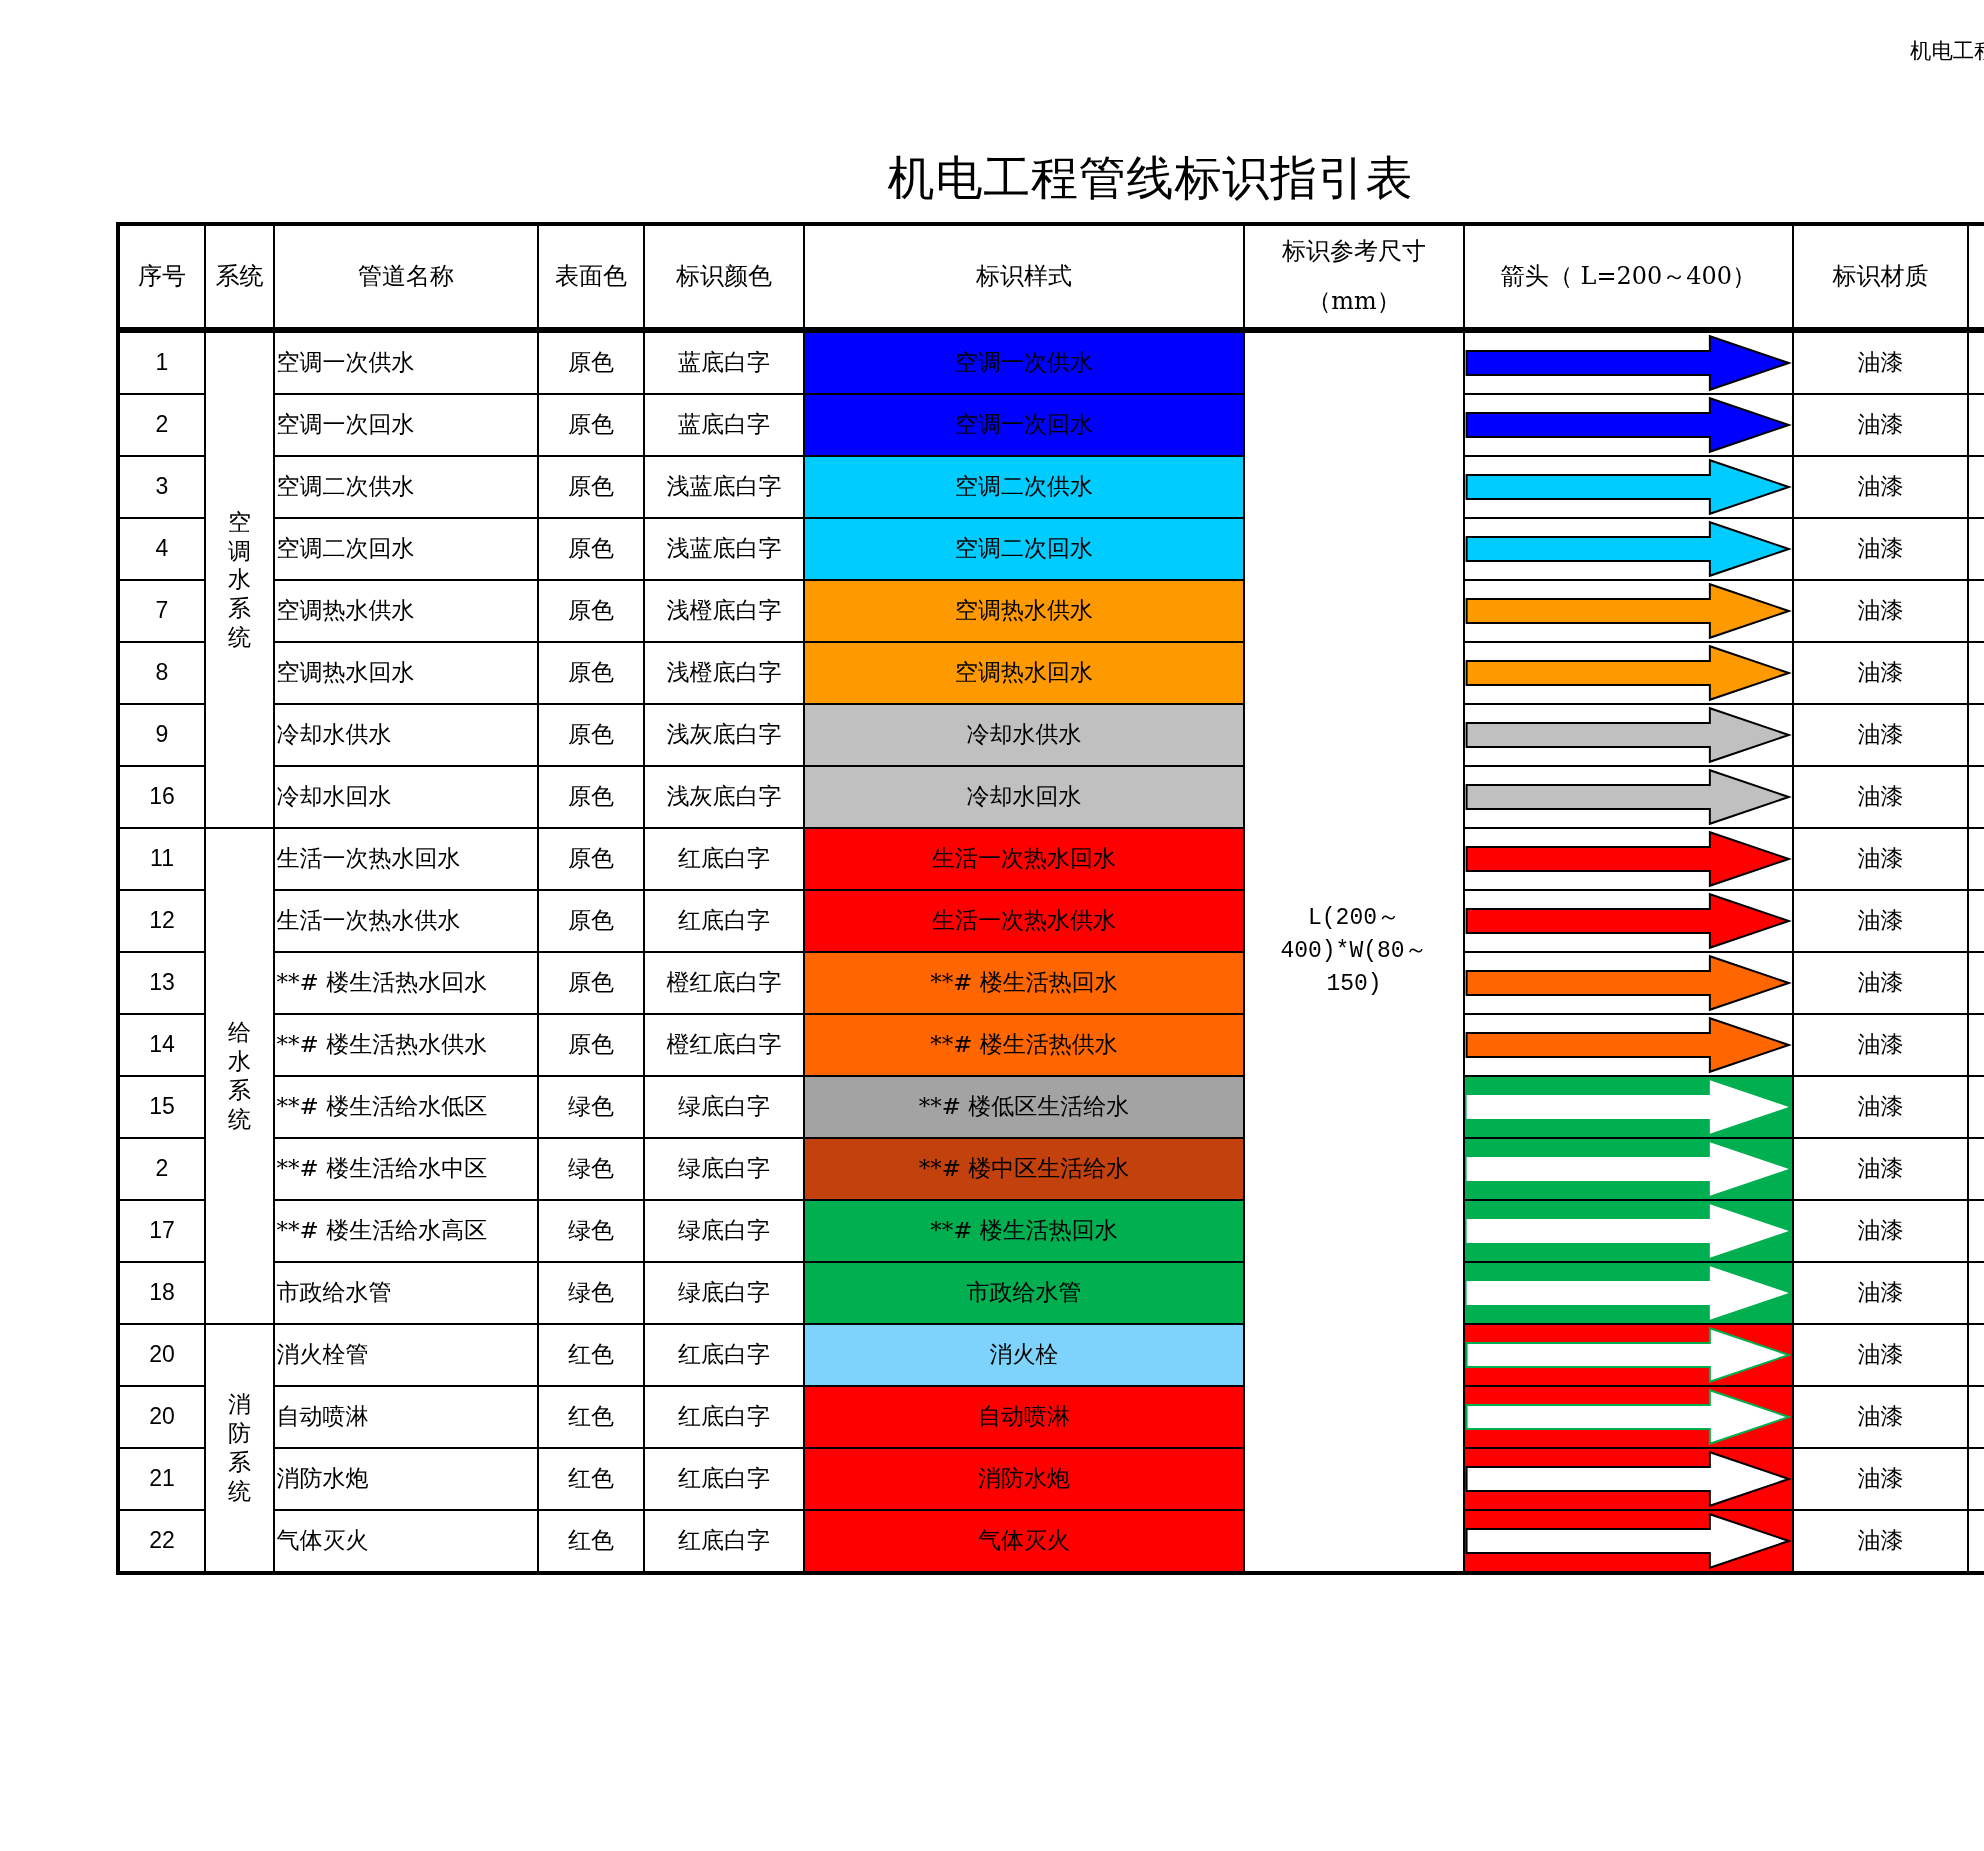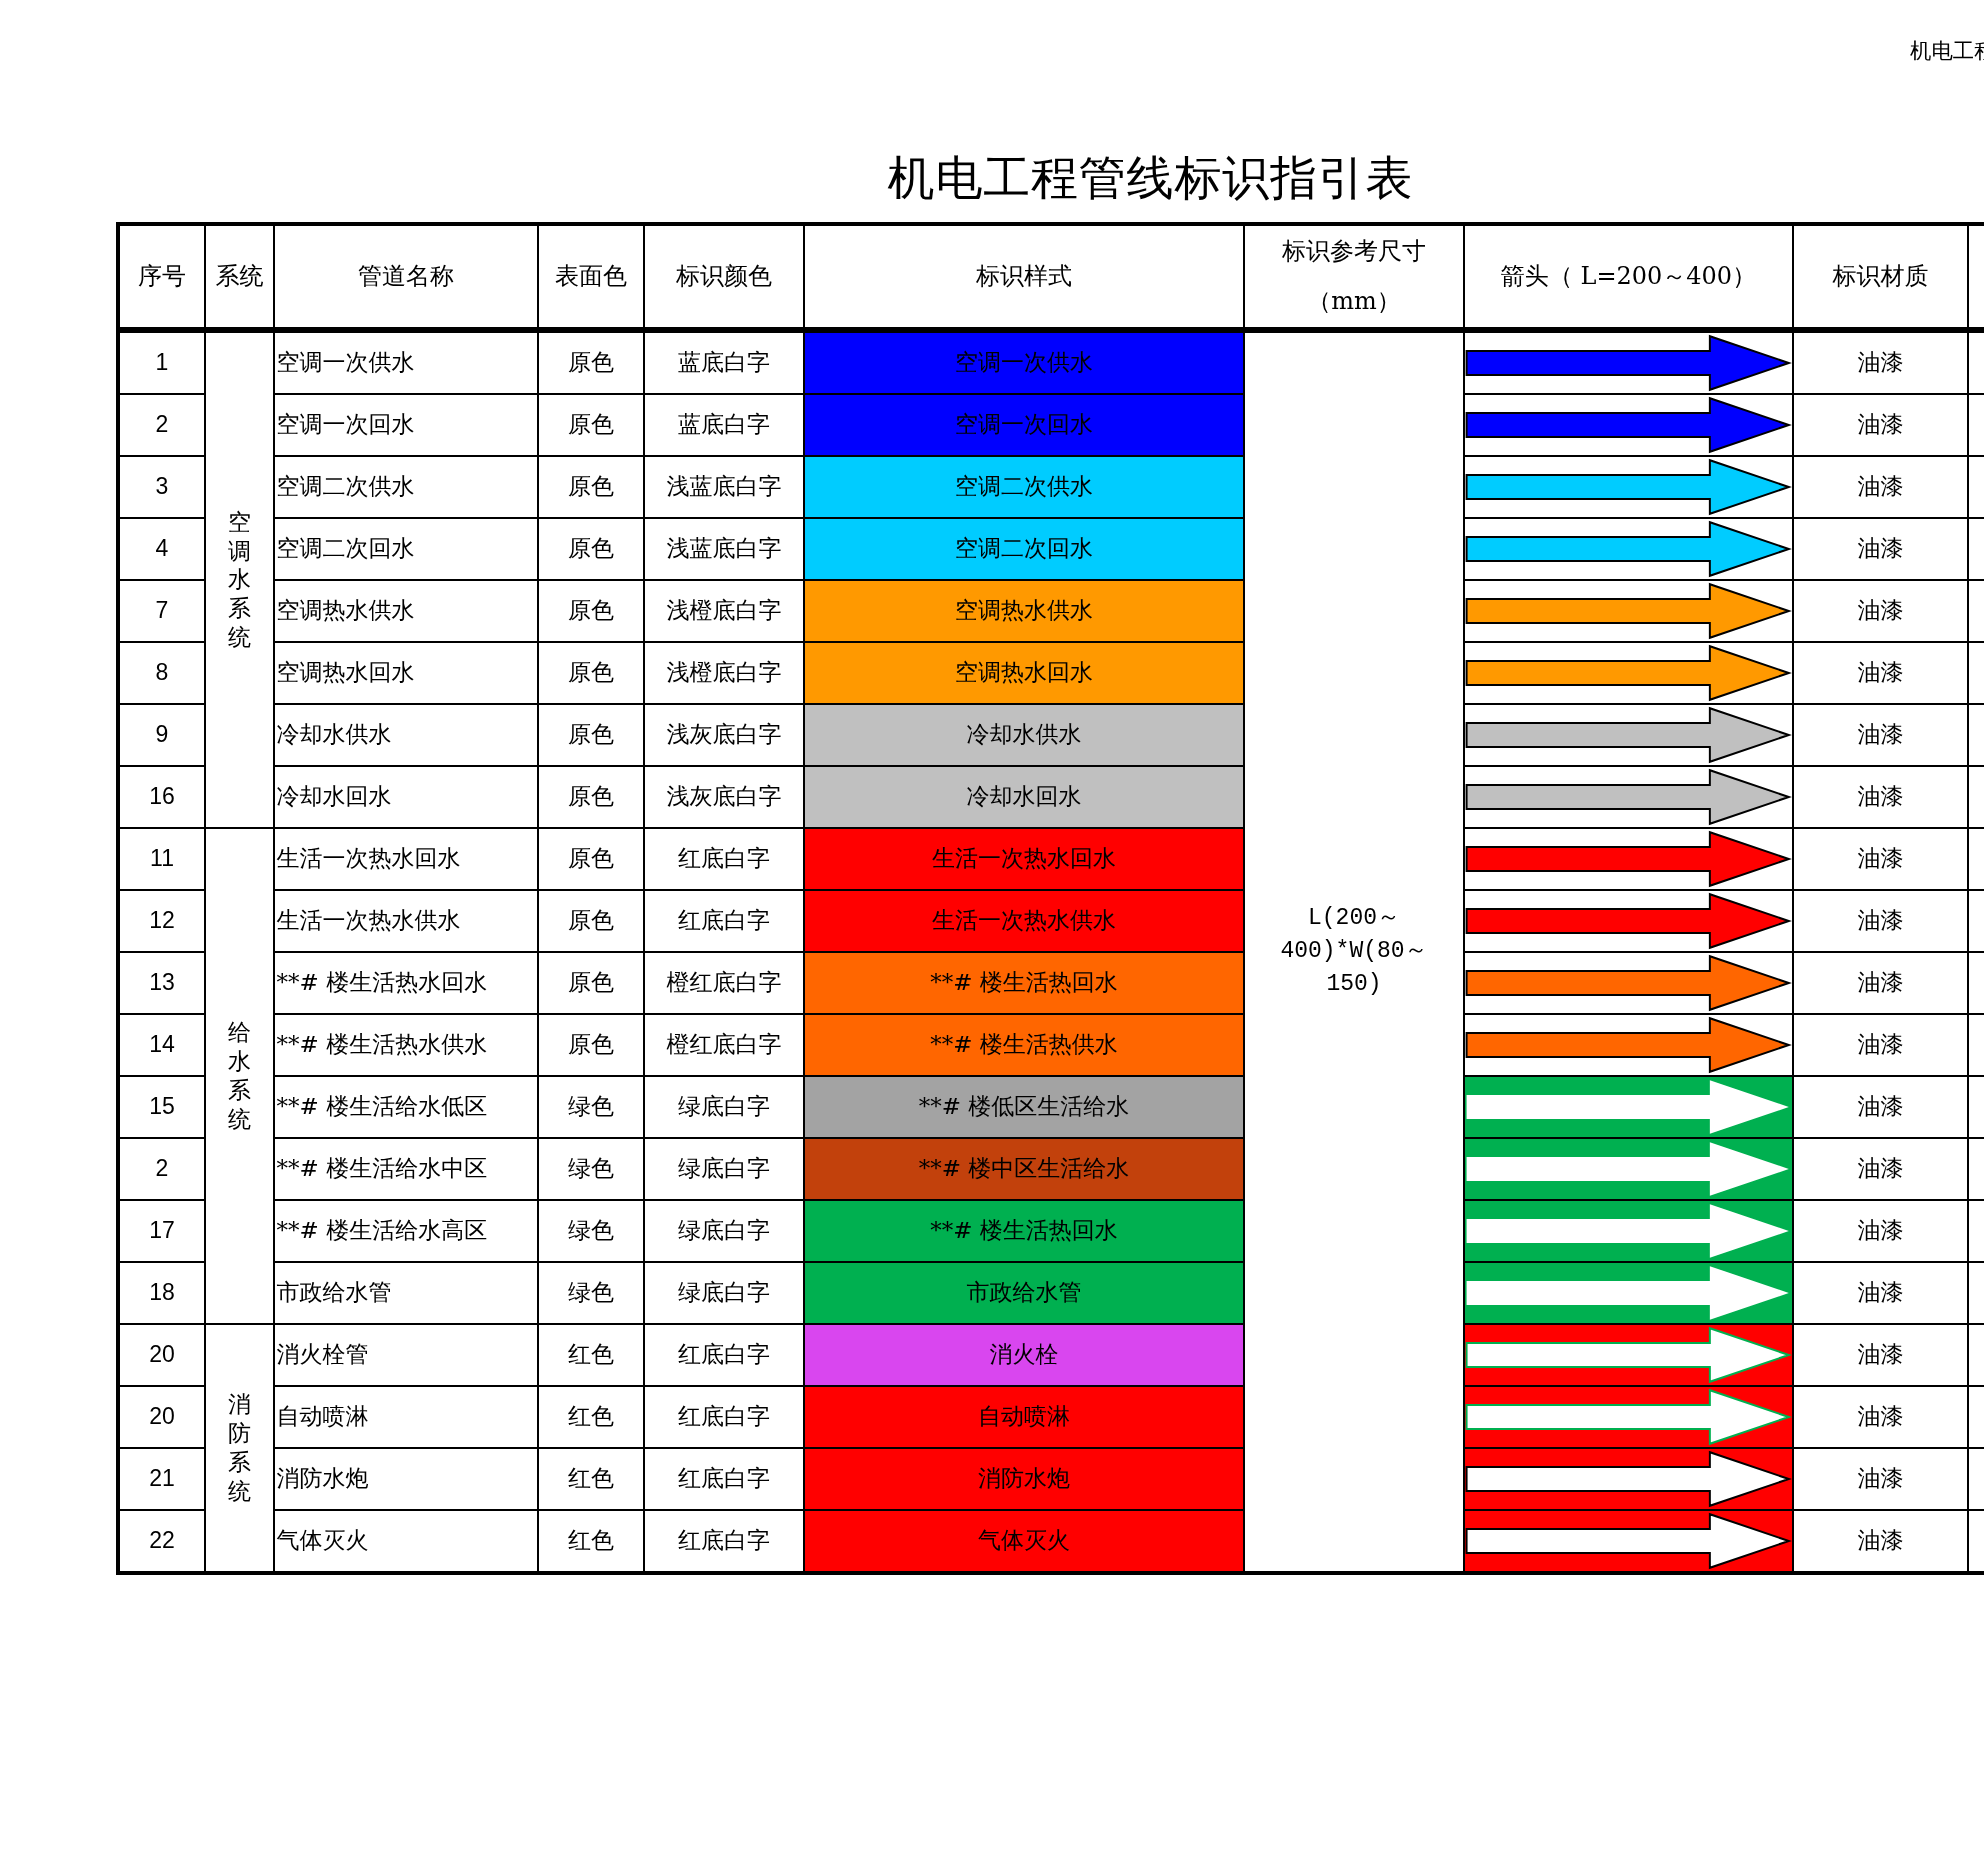--- a/index.html
+++ b/index.html
@@ -310,21 +310,21 @@
         <td class="num">20</td>
         <td class="sys" rowspan="4">
           <span>消</span>
           <span>防</span>
           <span>系</span>
           <span>统</span>
         </td>
         <td class="name">消火栓管</td>
         <td>红色</td>
         <td>红底白字</td>
-        <td class="style-cell" style="background:#d946ef">消火栓</td>
+        <td class="style-cell" style="background:#7dd3fc">消火栓</td>
         <td class="arrow-cell" style="background:#FF0000">
           <svg viewBox="0 0 828 150" preserveAspectRatio="none">
             <polygon points="4,45 620,45 620,8 820,75 620,142 620,105 4,105" fill="#ffffff" stroke="#00B050" stroke-width="5"></polygon>
           </svg>
         </td>
         <td>油漆</td>
         <td>喷涂</td>
       </tr>
       <tr>
         <td class="num">20</td>

